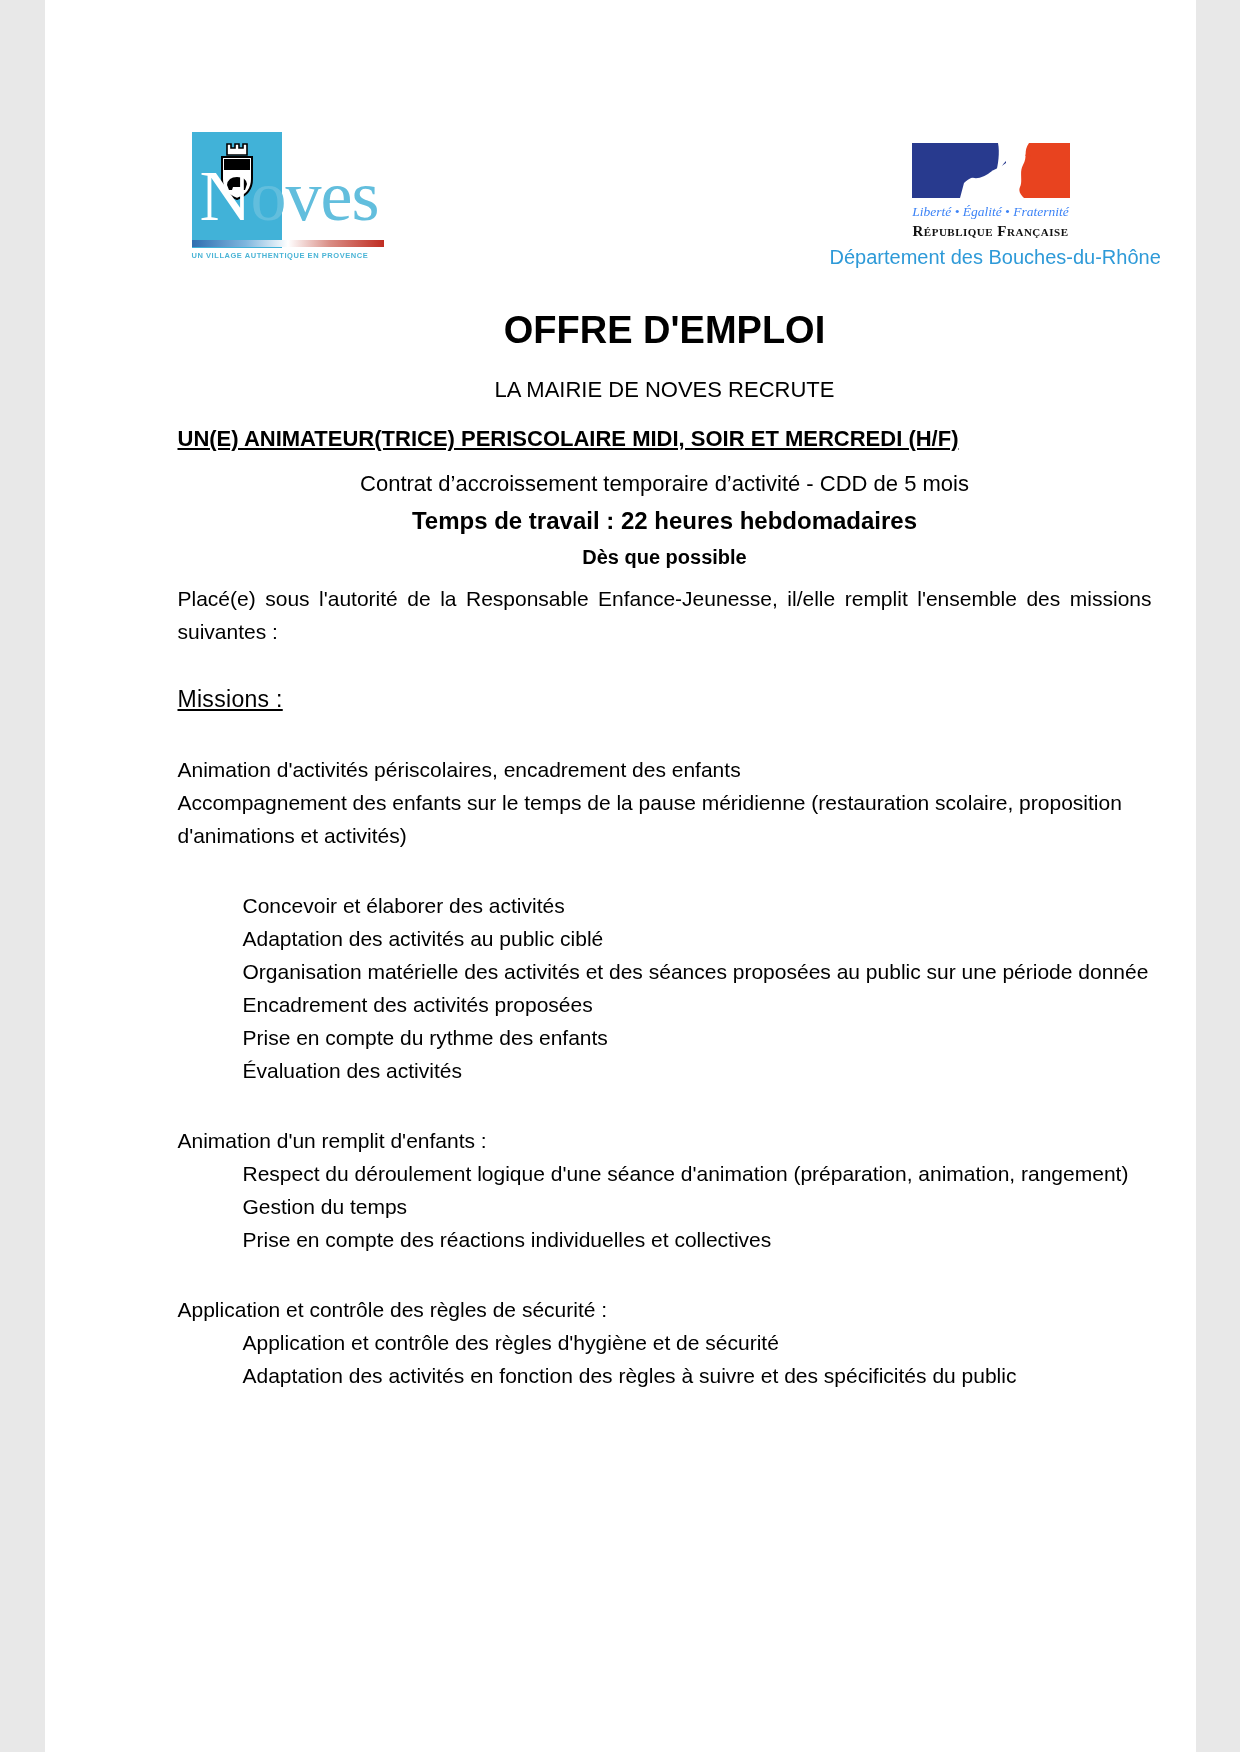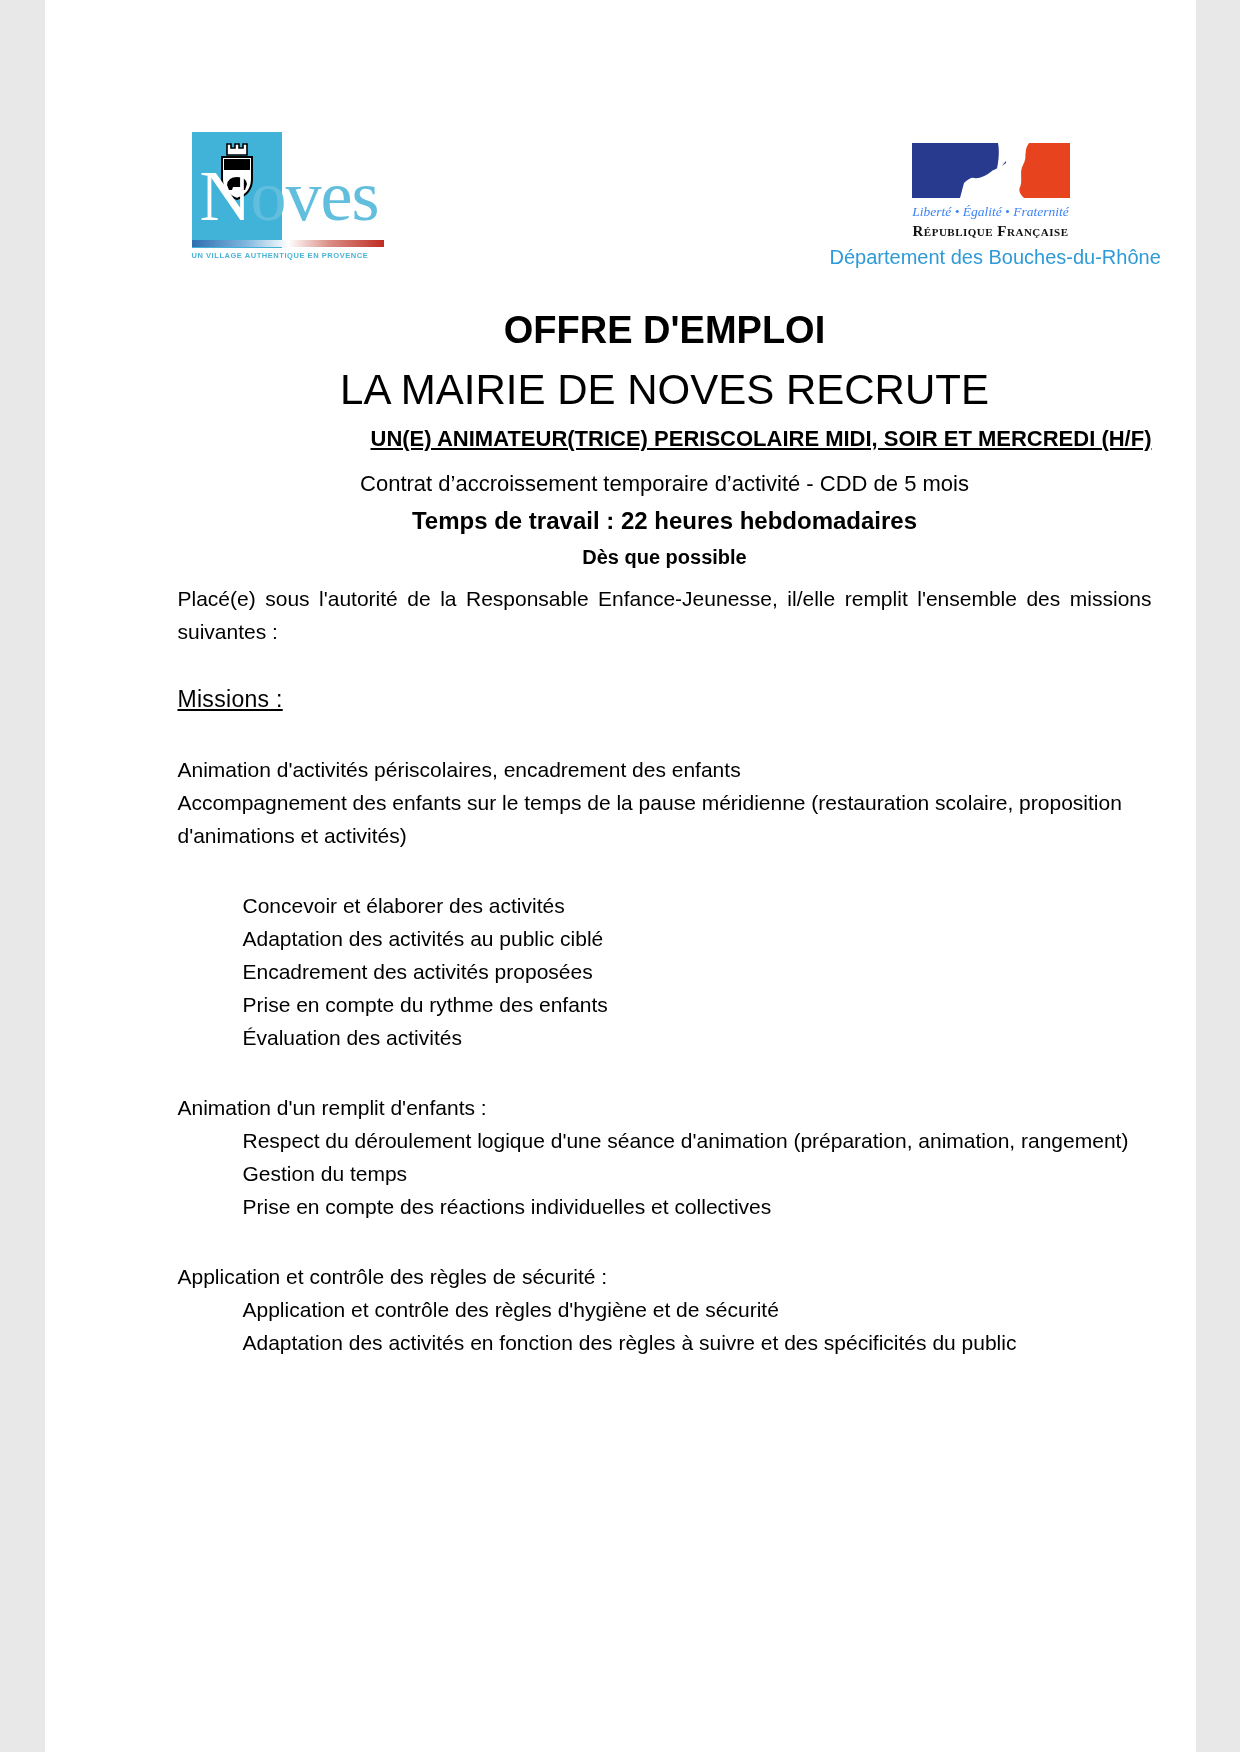--- a/index.html
+++ b/index.html
@@ -28,22 +28,22 @@
   
   .logo-rf{position:absolute;left:867px;top:143px;width:158px;text-align:center;}
   .rf-flag{display:block;}
   .rf-motto{margin-top:6px;font-family:"Liberation Serif", serif;font-style:italic;font-size:13.5px;color:#3b82f6;white-space:nowrap;}
   .rf-name{margin-top:3px;font-family:"Liberation Serif", serif;font-size:15px;font-weight:700;letter-spacing:0.5px;color:#111;white-space:nowrap;font-variant:small-caps;}
   .rf-dept{position:absolute;left:785px;top:246px;font-size:20px;color:#2e9ad8;white-space:nowrap;}
 
   
   .content{position:absolute;left:133px;top:296px;width:974px;}
   .doc-title{font-size:38px;font-weight:700;text-align:center;line-height:48px;margin:10px;color:#000;}
-  .doc-subtitle{font-size:42px;font-weight:400;text-align:center;line-height:44px;margin:14px 0 0 0;color:#000;}
-  .doc-position{font-size:22px;font-weight:700;text-decoration:underline;text-align:right;line-height:30px;margin:12px 0 0 0;color:#000;}
+  .doc-subtitle{font-size:22px;font-weight:400;text-align:center;line-height:44px;margin:14px 0 0 0;color:#000;}
+  .doc-position{font-size:22px;font-weight:700;text-decoration:underline;text-align:left;line-height:30px;margin:12px 0 0 0;color:#000;}
   .doc-contract{font-size:22px;font-weight:400;text-align:center;line-height:28px;margin:16px 0 0 0;color:#000;}
   .doc-hours{font-size:24px;font-weight:700;text-align:center;line-height:32px;margin:7px 0 0 0;color:#000;}
   .doc-start{font-size:20px;font-weight:700;text-align:center;line-height:26px;margin:7px 0 0 0;color:#000;}
 
   .intro{font-size:21px;line-height:33px;text-align:justify;margin:12px 0 0 0;color:#000;}
 
   .missions-heading{font-size:23px;font-weight:400;text-decoration:underline;margin:38px 0 0 0;color:#000;letter-spacing:0.3px;}
 
   .lead-items{margin-top:40px;}
   .body-line{font-size:21px;line-height:33px;color:#000;}
@@ -97,20 +97,21 @@
     <div class="missions-heading">Missions :</div>
 
     <div class="lead-items">
       <div class="body-line">Animation d'activités périscolaires, encadrement des enfants</div>
       <div class="body-line">Accompagnement des enfants sur le temps de la pause méridienne (restauration scolaire, proposition d'animations et activités)</div>
     </div>
 
     <div class="group">
       <div class="sub-item">Concevoir et élaborer des activités</div>
       <div class="sub-item">Adaptation des activités au public ciblé</div>
+      <div class="sub-item">Organisation matérielle des activités et des séances proposées au public sur une période donnée</div>
       <div class="sub-item">Encadrement des activités proposées</div>
       <div class="sub-item">Prise en compte du rythme des enfants</div>
       <div class="sub-item">Évaluation des activités</div>
     </div>
 
     <div class="group">
       <div class="group-title">Animation d'un remplit d'enfants :</div>
       <div class="sub-item">Respect du déroulement logique d'une séance d'animation (préparation, animation, rangement)</div>
       <div class="sub-item">Gestion du temps</div>
       <div class="sub-item">Prise en compte des réactions individuelles et collectives</div>

